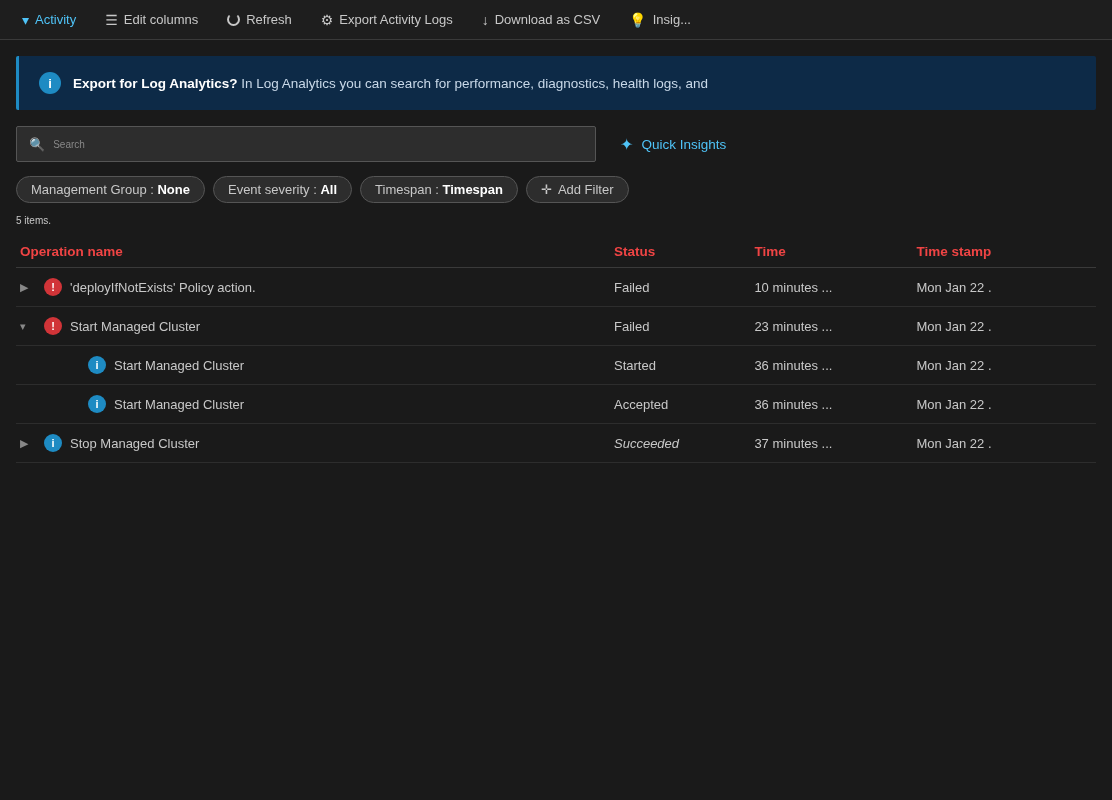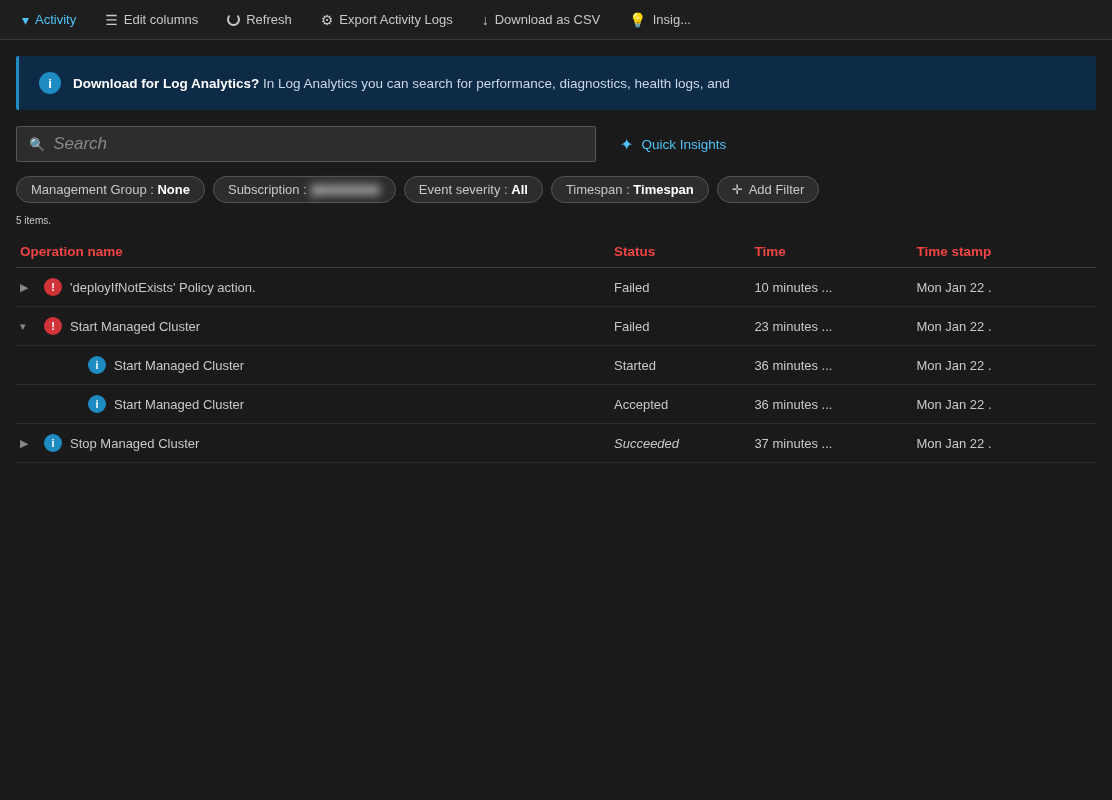--- a/index.html
+++ b/index.html
@@ -100,23 +100,22 @@
       padding: 0 12px;
       height: 36px;
       width: 580px;
       gap: 8px;
     }
     .search-box input {
       background: transparent;
       border: none;
       outline: none;
       color: #e5e5e5;
-      font-size: 17px;
+      font-size: 10px;
       width: 100%;
-      font-style: italic;
     }
     .search-box input::placeholder {
       color: #888;
     }
     .search-icon {
       color: #888;
       font-size: 13px;
     }
     .quick-insights-btn {
       display: flex;
@@ -277,43 +276,40 @@
   </div>
   <div class="toolbar-item">
     <span class="toolbar-icon" style="color:#b08ed6;">💡</span>
     <span>Insig...</span>
   </div>
 </div>
 
 <div class="info-banner">
   <div class="info-banner-icon">i</div>
   <div class="info-banner-text">
-    <strong>Download for Log Analytics?</strong><span> In Log Analytics you can search for performance, diagnostics, health logs, and</span>
+    <strong>Export for Log Analytics?</strong><span> In Log Analytics you can search for performance, diagnostics, health logs, and</span>
   </div>
 </div>
 
 <div class="main-content">
 
   <div class="search-row">
     <div class="search-box">
       <span class="search-icon">🔍</span>
       <input type="text" placeholder="Search" style="">
     </div>
     <button class="quick-insights-btn">
       <span style="font-size:16px;">✦</span>
       <span>Quick Insights</span>
     </button>
   </div>
 
   <div class="filter-row">
     <div class="filter-pill">
       <span class="key">Management Group : </span><span class="val">None</span>
-    </div>
-    <div class="filter-pill">
-      <span class="key">Subscription : </span><span class="val blurred-text">j●●●●●●●●</span>
     </div>
     <div class="filter-pill">
       <span class="key">Event severity : </span><span class="val">All</span>
     </div>
     <div class="filter-pill">
       <span class="key">Timespan : </span><span class="val">Timespan</span>
     </div>
     <button class="add-filter-btn">
       <span>✛</span>
       <span>Add Filter</span>

